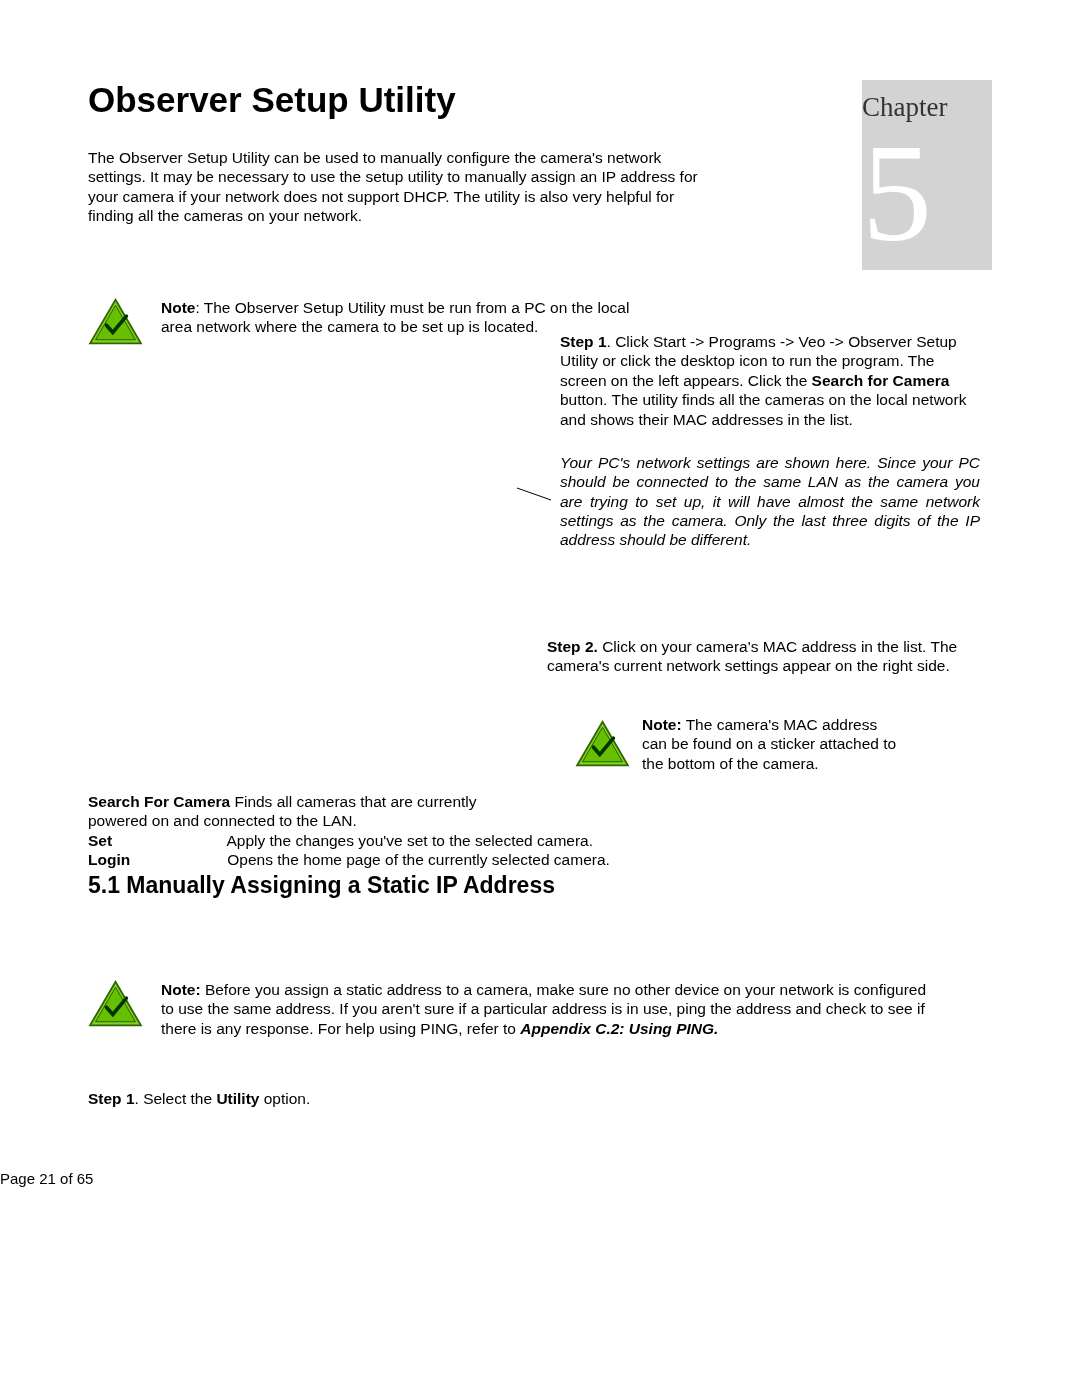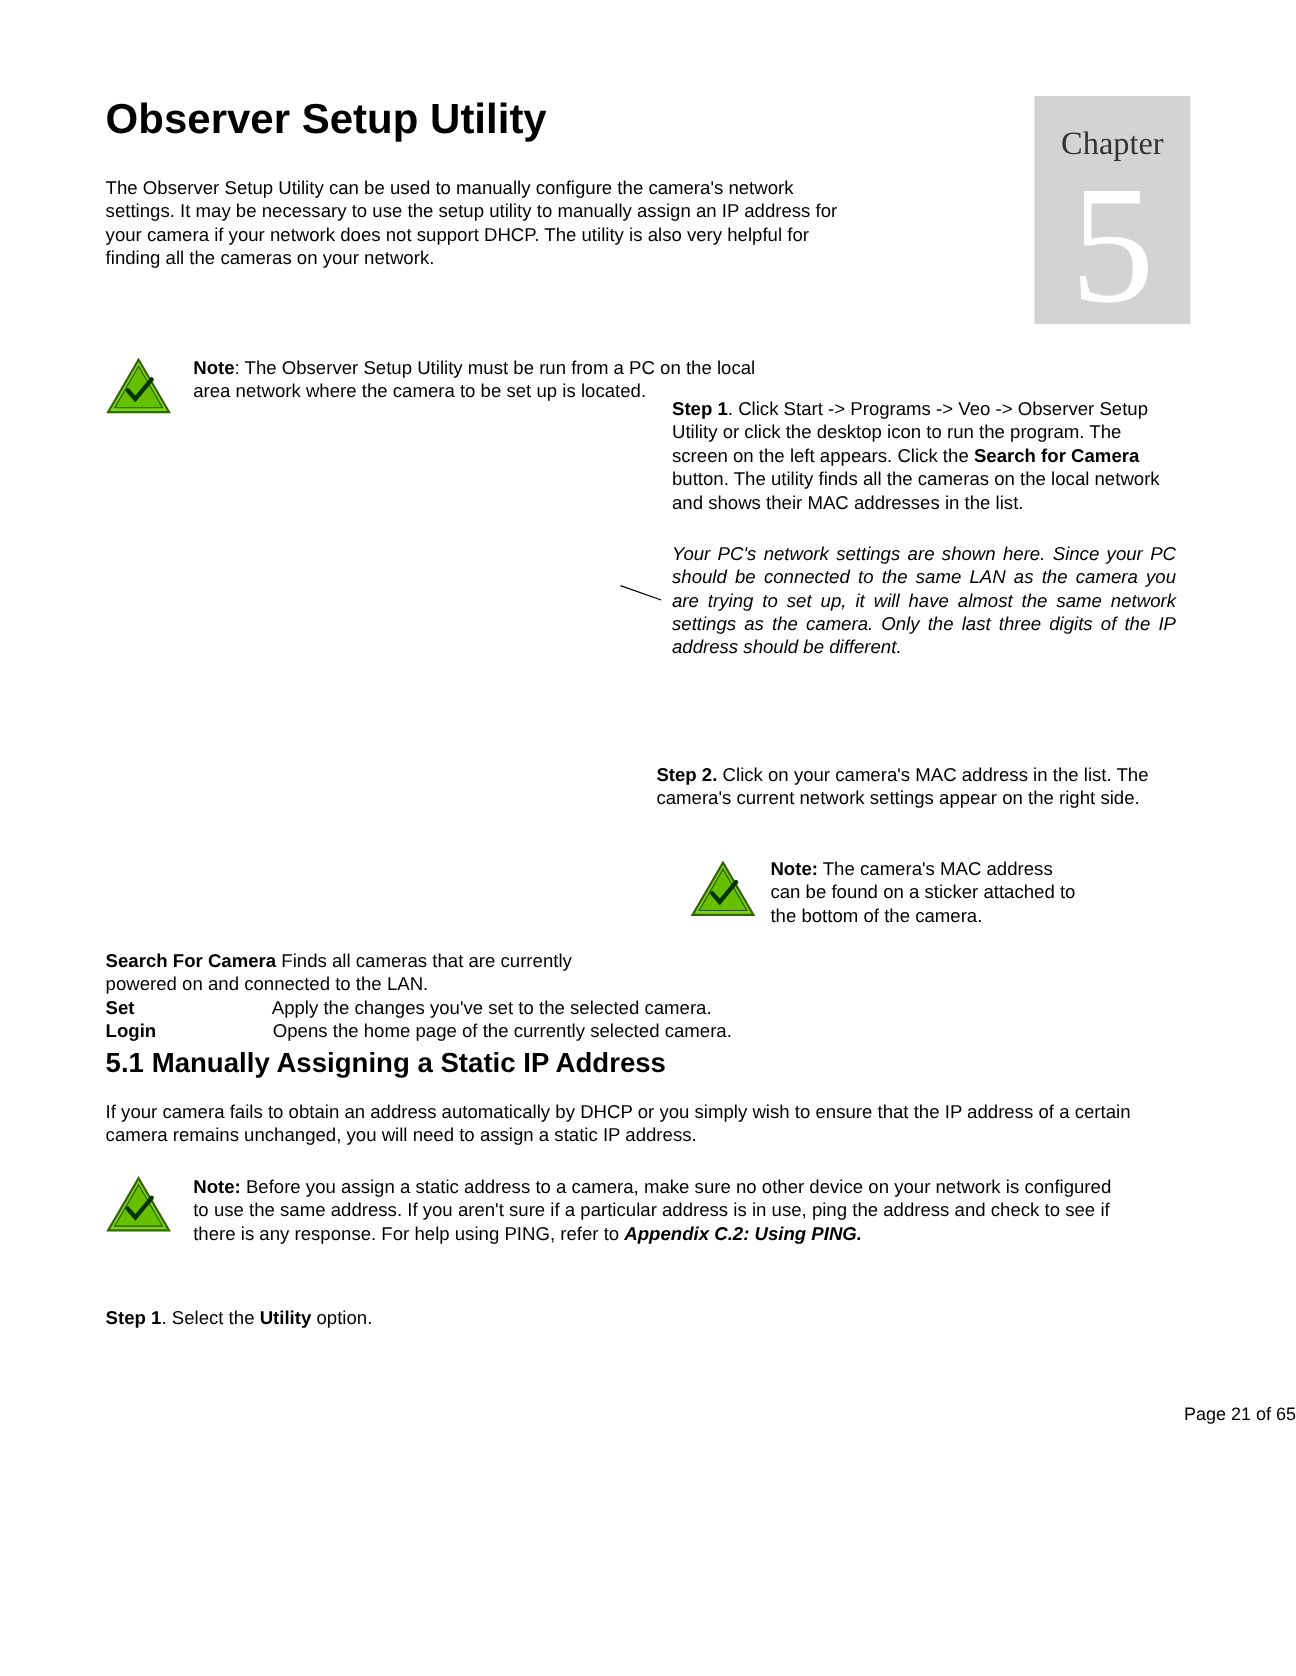--- a/index.html
+++ b/index.html
@@ -32,22 +32,21 @@
     font-family: Arial, Helvetica, sans-serif;
   }
   .intro {
     line-height: 1.25;
     max-width: 610px;
   }
   .chapter-box {
     width: 130px;
     height: 190px;
     background: #d3d3d3;
-    text-align: center;
-    padding-top: 24px;
+    padding-top: 12px;
     box-sizing: border-box;
   }
   .chapter-label {
     font-family: "Times New Roman", serif;
     font-size: 27px;
     color: #333;
   }
   .chapter-num {
     font-family: "Times New Roman", serif;
     font-size: 140px;
@@ -93,21 +92,21 @@
     left: 547px;
     top: 637px;
     width: 420px;
     line-height: 1.25;
   }
   .note-row-2 {
     position: absolute;
     left: 575px;
     top: 715px;
     display: flex;
-    align-items: center;
+    align-items: flex-end;
   }
   .note-row-2 .warn-icon {
     margin-right: 12px;
   }
   .note-row-2 .note-text {
     max-width: 260px;
   }
   .defs {
     position: absolute;
     left: 88px;
@@ -151,21 +150,21 @@
   .step1b {
     position: absolute;
     left: 88px;
     top: 1090px;
   }
   .page-num {
     position: absolute;
     bottom: 210px;
     left: 0;
     width: 100%;
-    text-align: right;
+    text-align: left;
     font-size: 15px;
     margin-top: 28px;
   }
   b, .bold { font-weight: bold; }
   .italic { font-style: italic; font-weight: bold; }
 </style>
 </head>
 <body>
 
 <div class="page">
@@ -234,21 +233,20 @@
       <span>Apply the changes you've set to the selected camera.</span>
     </div>
     <div class="def-row">
       <span class="def-label">Login</span>
       <span>Opens the home page of the currently selected camera.</span>
     </div>
   </div>
 
   <h2>5.1 Manually Assigning a Static IP Address</h2>
 
-  <div class="sec51-intro">If your camera fails to obtain an address automatically by DHCP or you simply wish to ensure that the IP address of a certain camera remains unchanged, you will need to assign a static IP address.</div>
 
   <div class="note-row-3">
     <span class="warn-icon">
       <svg width="55" height="49" viewBox="0 0 60 54">
         <polygon points="30,2 58,50 2,50" fill="#7fd321" stroke="#336600" stroke-width="2"></polygon>
         <polygon points="30,8 52,46 8,46" fill="#66c000" stroke="#225500" stroke-width="1"></polygon>
         <path d="M20 30 L27 38 L42 20" stroke="#003300" stroke-width="4" fill="none" stroke-linecap="round"></path>
       </svg>
     </span>
     <div class="note-text">

